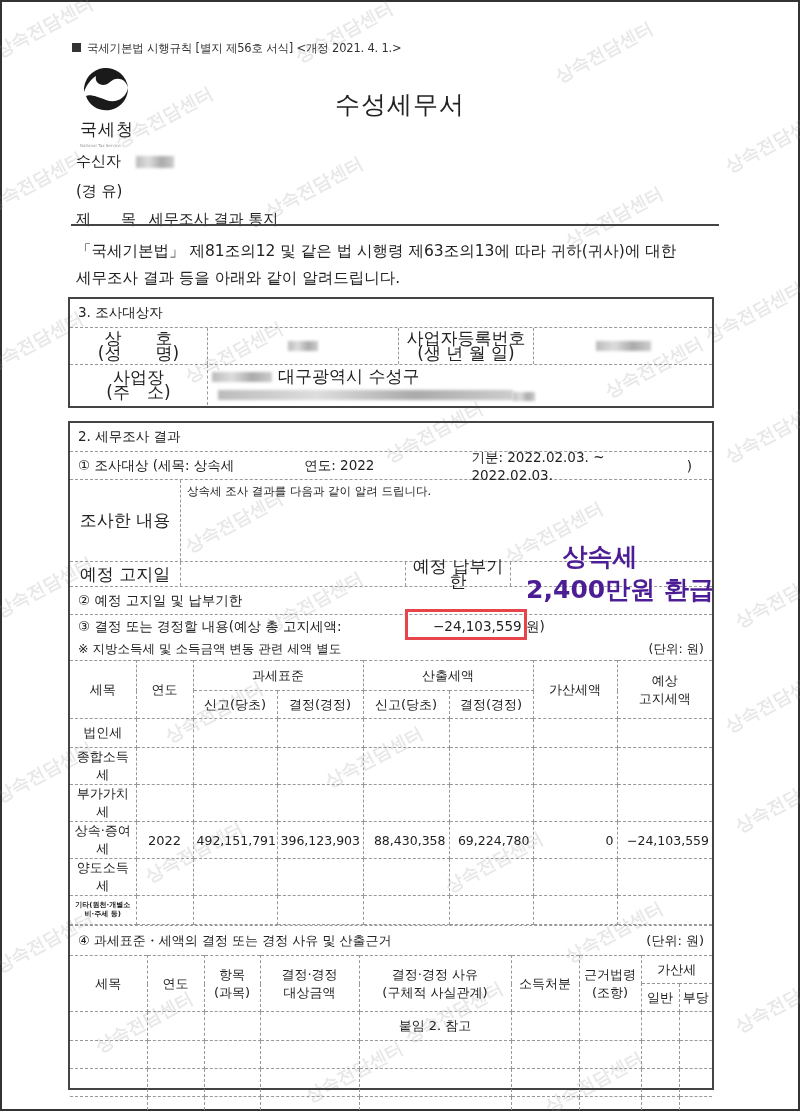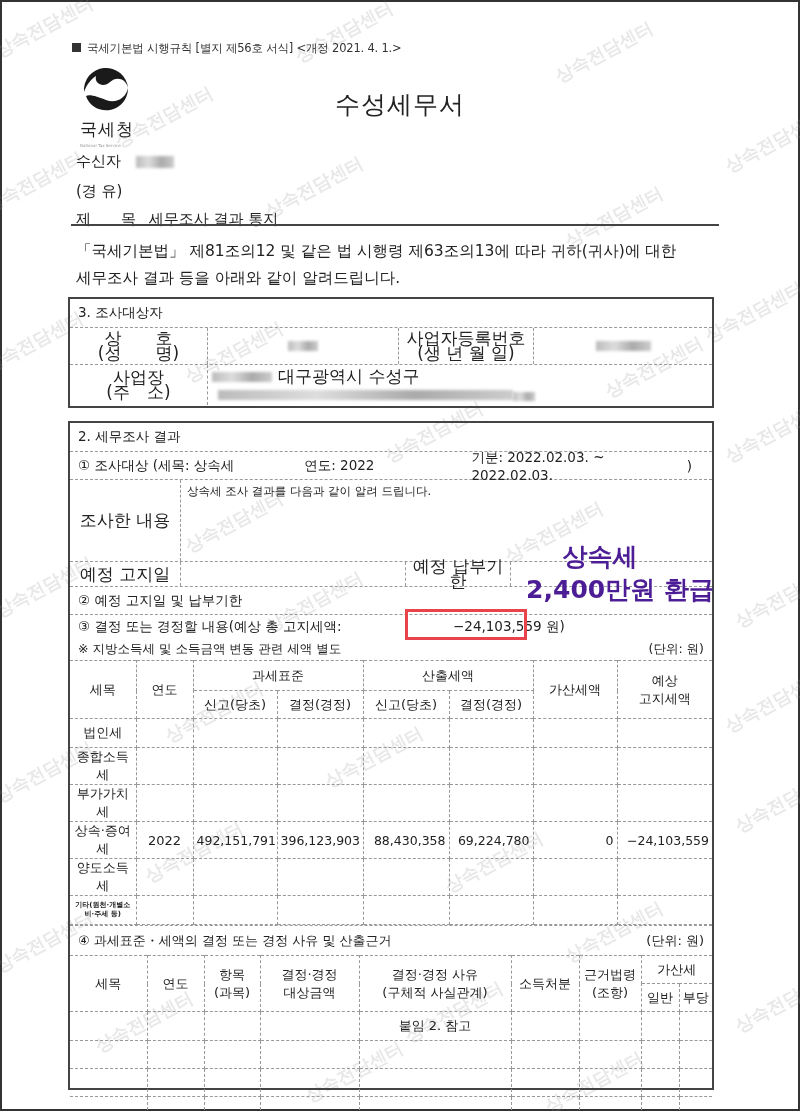--- a/index.html
+++ b/index.html
@@ -177,21 +177,21 @@
     <div class="cell" style="width:225px;"></div>
     <div class="cell" style="width:105px;">예정 납부기한</div>
     <div class="cell" style="flex:1;"></div>
   </div>
   <div class="row" style="height:28px;">
     <div class="sec-head">② 예정 고지일 및 납부기한</div>
   </div>
   <div class="row" style="height:24px;">
     <div class="sec-head" style="width:100%;">
       <span style="width:345px;">③ 결정 또는 경정할 내용(예상 총 고지세액:</span>
-      <span style="margin-left:30px;">−24,103,559 원)</span>
+      <span style="margin-left:10px;">−24,103,559 원)</span>
     </div>
   </div>
   <div style="height:22px;display:flex;align-items:center;justify-content:space-between;padding:0 8px;font-size:12.5px;">
     <span>※ 지방소득세 및 소득금액 변동 관련 세액 별도</span>
     <span>(단위: 원)</span>
   </div>
 
   <table class="grid" style="border-top:1px dashed #999;">
     <colgroup>
       <col style="width:66px">

